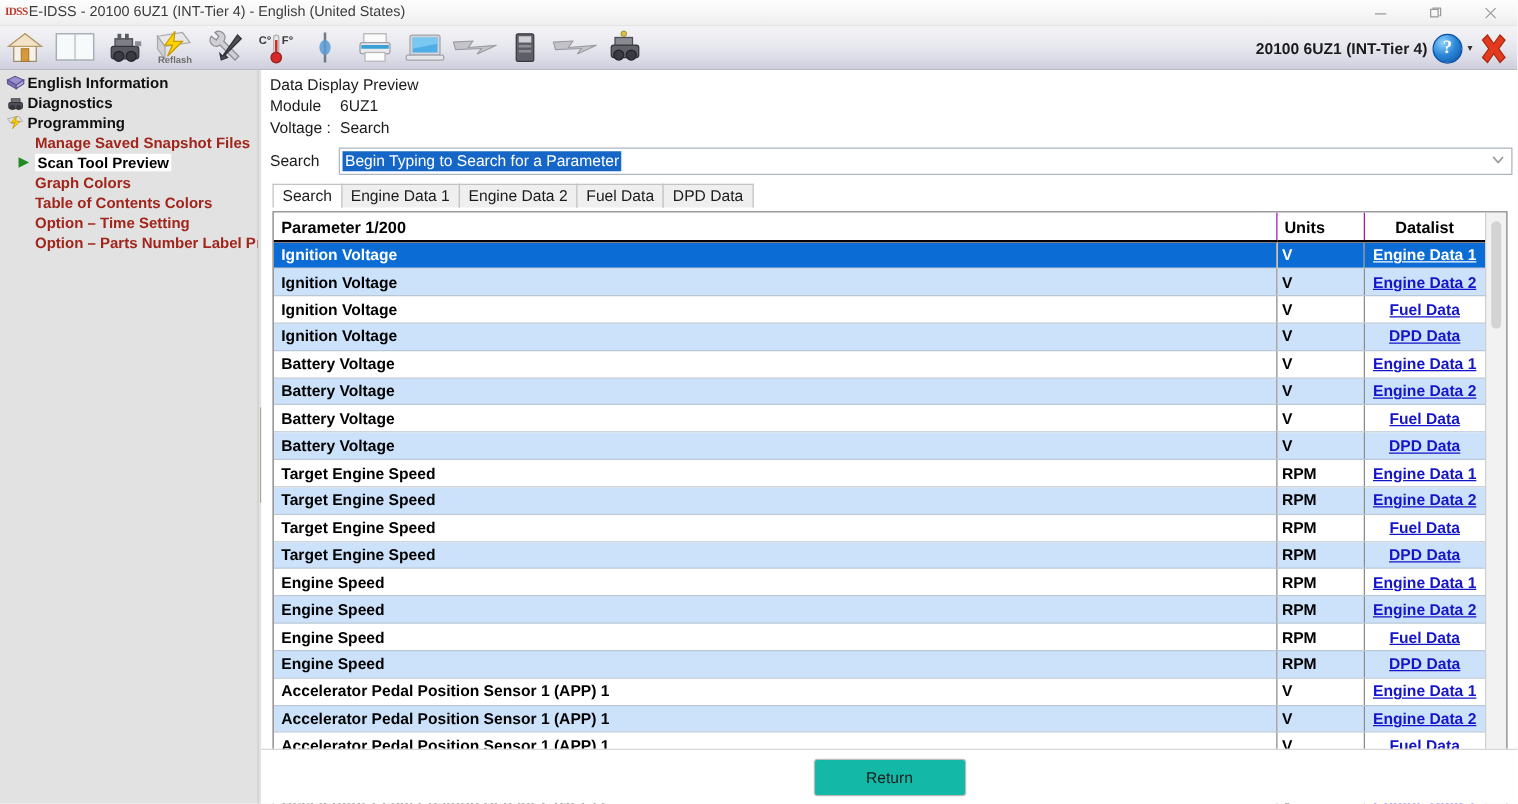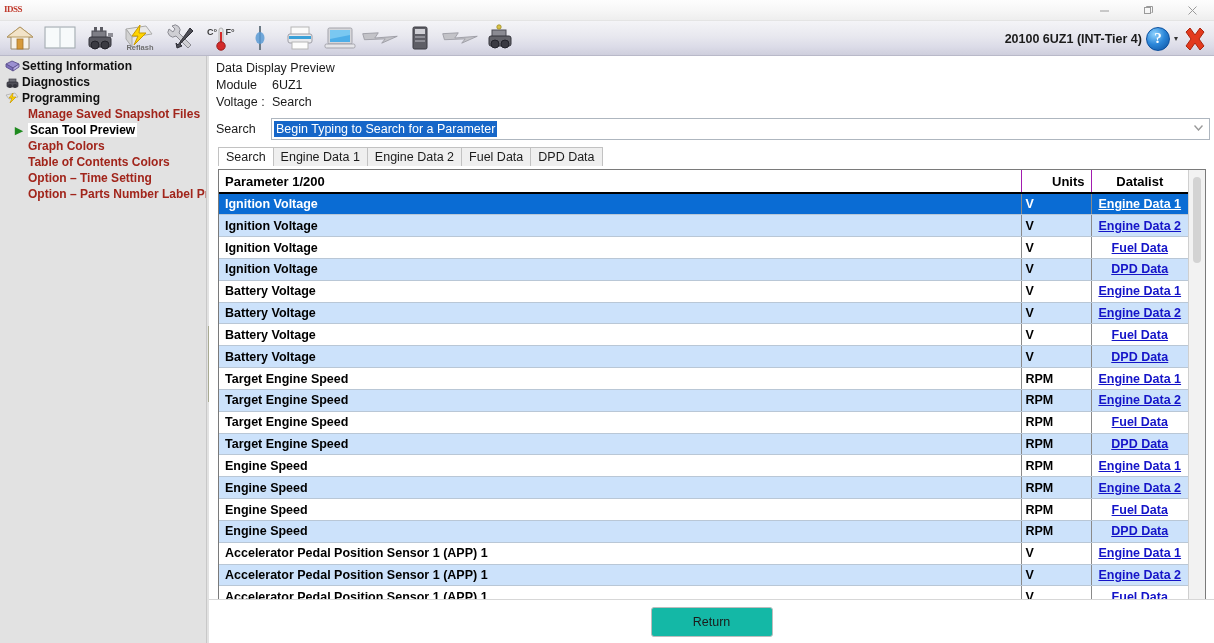--- a/index.html
+++ b/index.html
@@ -170,21 +170,21 @@
     border: 1px solid #7a7a7a; background: #fff; overflow: hidden;
     display: flex;
   }
   .tbl { width: 970px; border-collapse: collapse; table-layout: fixed; }
   .tbl th {
     height: 23px; font-size: 13px; font-weight: bold; color: #000;
     background: #ffffff; border-bottom: 2px solid #000; border-right: 1px solid #a21caf;
     padding: 0 6px;
   }
   .tbl th.c-param { text-align: left; }
-  .tbl th.c-units { text-align: right; width: 70px; }
+  .tbl th.c-units { text-align: left; width: 70px; }
   .tbl th.c-dl { text-align: center; width: 97px; border-right: none; }
   .tbl td {
     height: 19.6px; font-size: 12.5px; font-weight: bold; color: #000;
     border-bottom: 1px solid #b9c7d6; border-right: 1px solid #8a8a8a;
     padding: 0 6px; white-space: nowrap; overflow: hidden;
   }
   .tbl td.u { width: 70px; text-align: left; padding-left: 4px; }
   .tbl td.d { width: 97px; text-align: center; border-right: none; padding: 0 2px; }
   .tbl td.d a {
     color: #1414c8; text-decoration: underline; font-weight: bold; font-size: 12.5px;
@@ -217,20 +217,21 @@
 </style>
 </head>
 <body>
 
 <div id="app">
 
   <div class="titlebar">
     <div class="tb-appicon">
       <span>IDSS</span>
     </div>
+    <div class="tb-title">E-IDSS - 20100 6UZ1 (INT-Tier 4)  - English (United States)</div>
     <div class="tb-controls">
       <div class="tb-btn">
         <svg width="11" height="11" viewBox="0 0 11 11">
             <line x1="1" y1="6" x2="10" y2="6" stroke="#9a9a9a" stroke-width="1"></line>
           </svg>
       </div>
       <div class="tb-btn">
         <svg width="11" height="11" viewBox="0 0 11 11">
           <rect x="1.5" y="2.5" width="6" height="6" fill="none" stroke="#9a9a9a" stroke-width="1"></rect>
           <path d="M3.5 2.5 V1.5 H9.5 V7.5 H8.5" fill="none" stroke="#9a9a9a" stroke-width="1"></path>
@@ -373,21 +374,21 @@
   <div class="sidebar">
 
     <div class="side-row">
       <span class="side-ico">
         <svg width="15" height="13" viewBox="0 0 15 13">
           <path d="M1 4 L7 1 L14 4 L8 8 Z" fill="#9b8fd1" stroke="#5e528f" stroke-width="0.9"></path>
           <path d="M1 4 L8 8 L8 11 L1 7 Z" fill="#7e70bd" stroke="#5e528f" stroke-width="0.9"></path>
           <path d="M14 4 L8 8 L8 11 L14 7 Z" fill="#b9aee4" stroke="#5e528f" stroke-width="0.9"></path>
         </svg>
       </span>
-      <span class="side-top-label">Setting Information</span>
+      <span class="side-top-label">English Information</span>
     </div>
 
     <div class="side-row">
       <span class="side-ico">
         <svg width="16" height="13" viewBox="0 0 16 13">
           <rect x="4" y="3" width="7" height="4" fill="#6f6f78" stroke="#3c3c44" stroke-width="0.7"></rect>
           <rect x="2" y="6" width="11" height="5" rx="1" fill="#4e4e57" stroke="#2b2b33" stroke-width="0.7"></rect>
           <circle cx="5" cy="10" r="2" fill="#33333b"></circle>
           <circle cx="10" cy="10" r="2" fill="#33333b"></circle>
         </svg>

